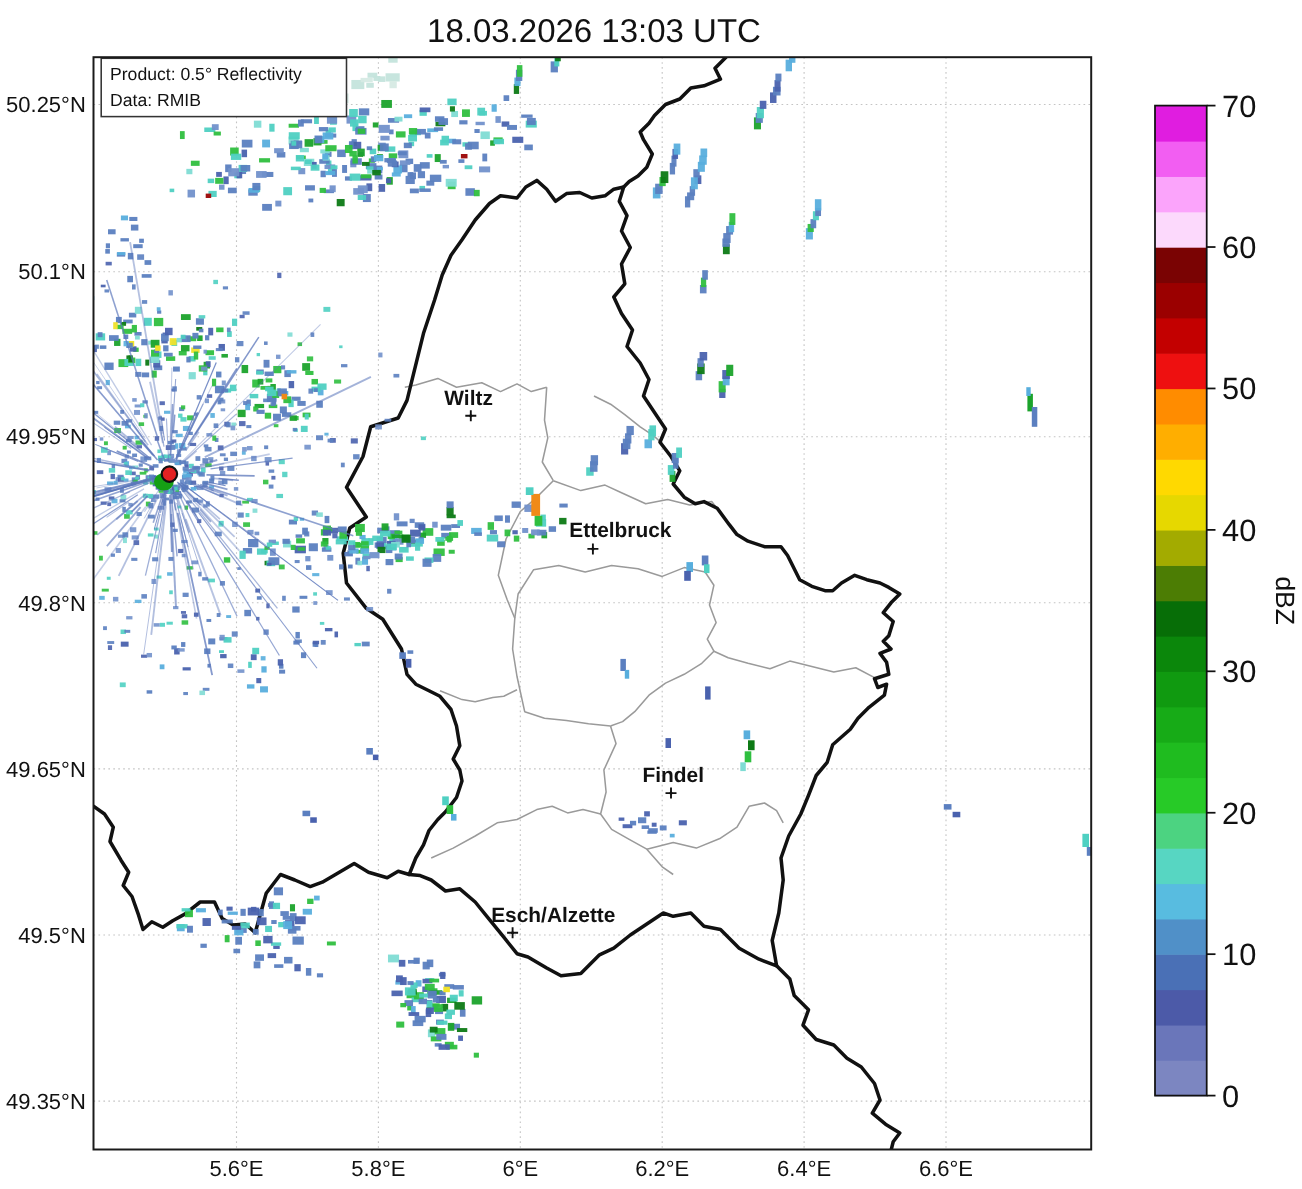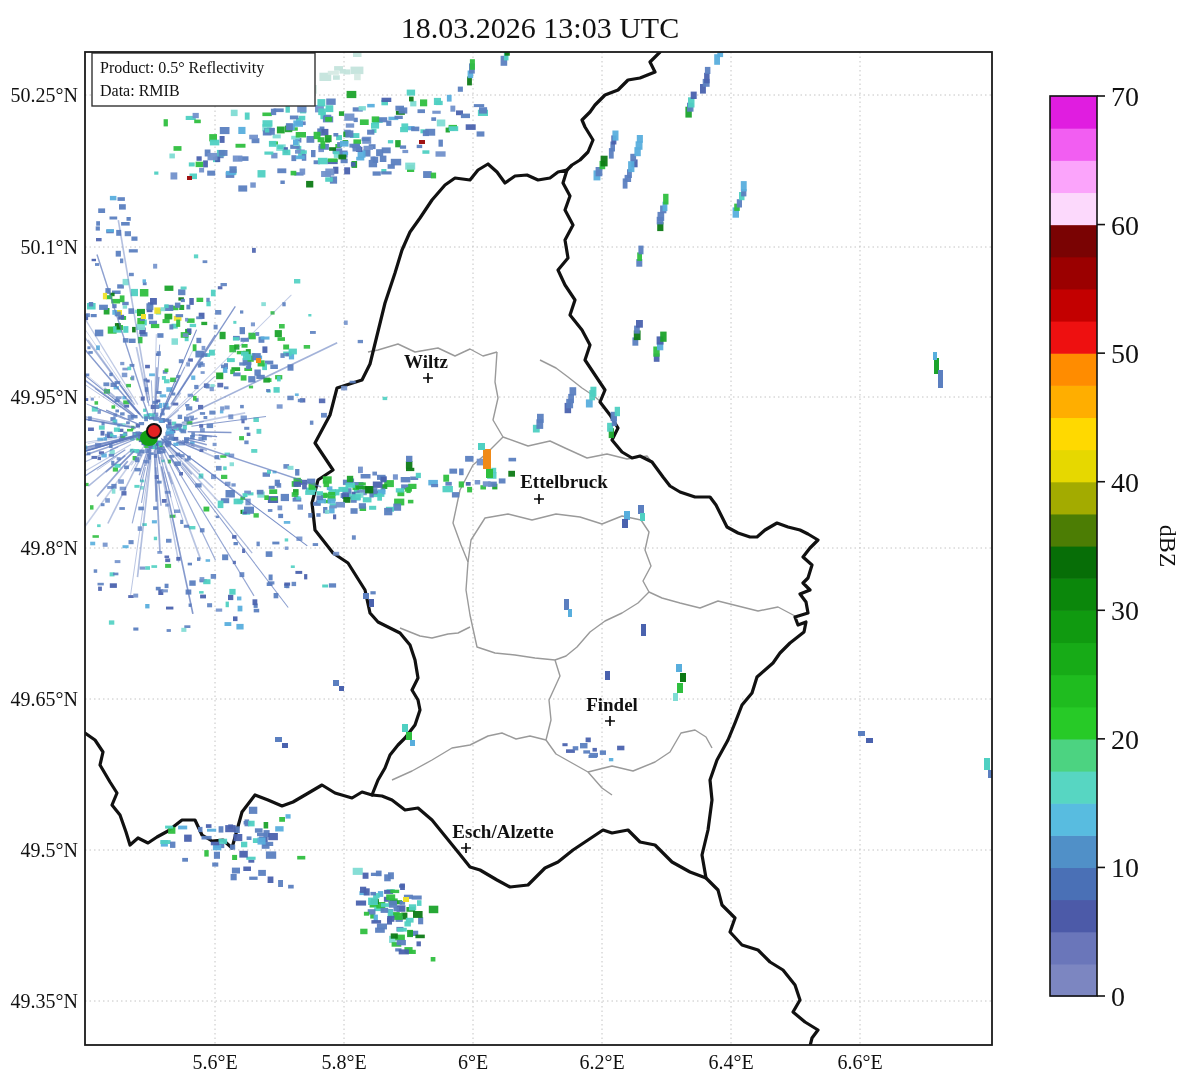--- a/index.html
+++ b/index.html
@@ -1,17 +1,17 @@
 <!DOCTYPE html>
 <html><head>
 <meta charset="utf-8">
 <style>
   html,body{margin:0;padding:0;background:#ffffff;}
   #fig{position:relative;width:1184px;height:1081px;background:#ffffff;
-       font-family:Liberation Serif, serif;}
+       font-family:Liberation Sans, sans-serif;}
   svg{display:block;}
   text{fill:#111111;}
 </style>
 </head>
 <body>
 
 <div id="fig">
 <svg id="svg" width="1184" height="1081" viewBox="0 0 1184 1081">
   <defs>
     <clipPath id="plotclip">

